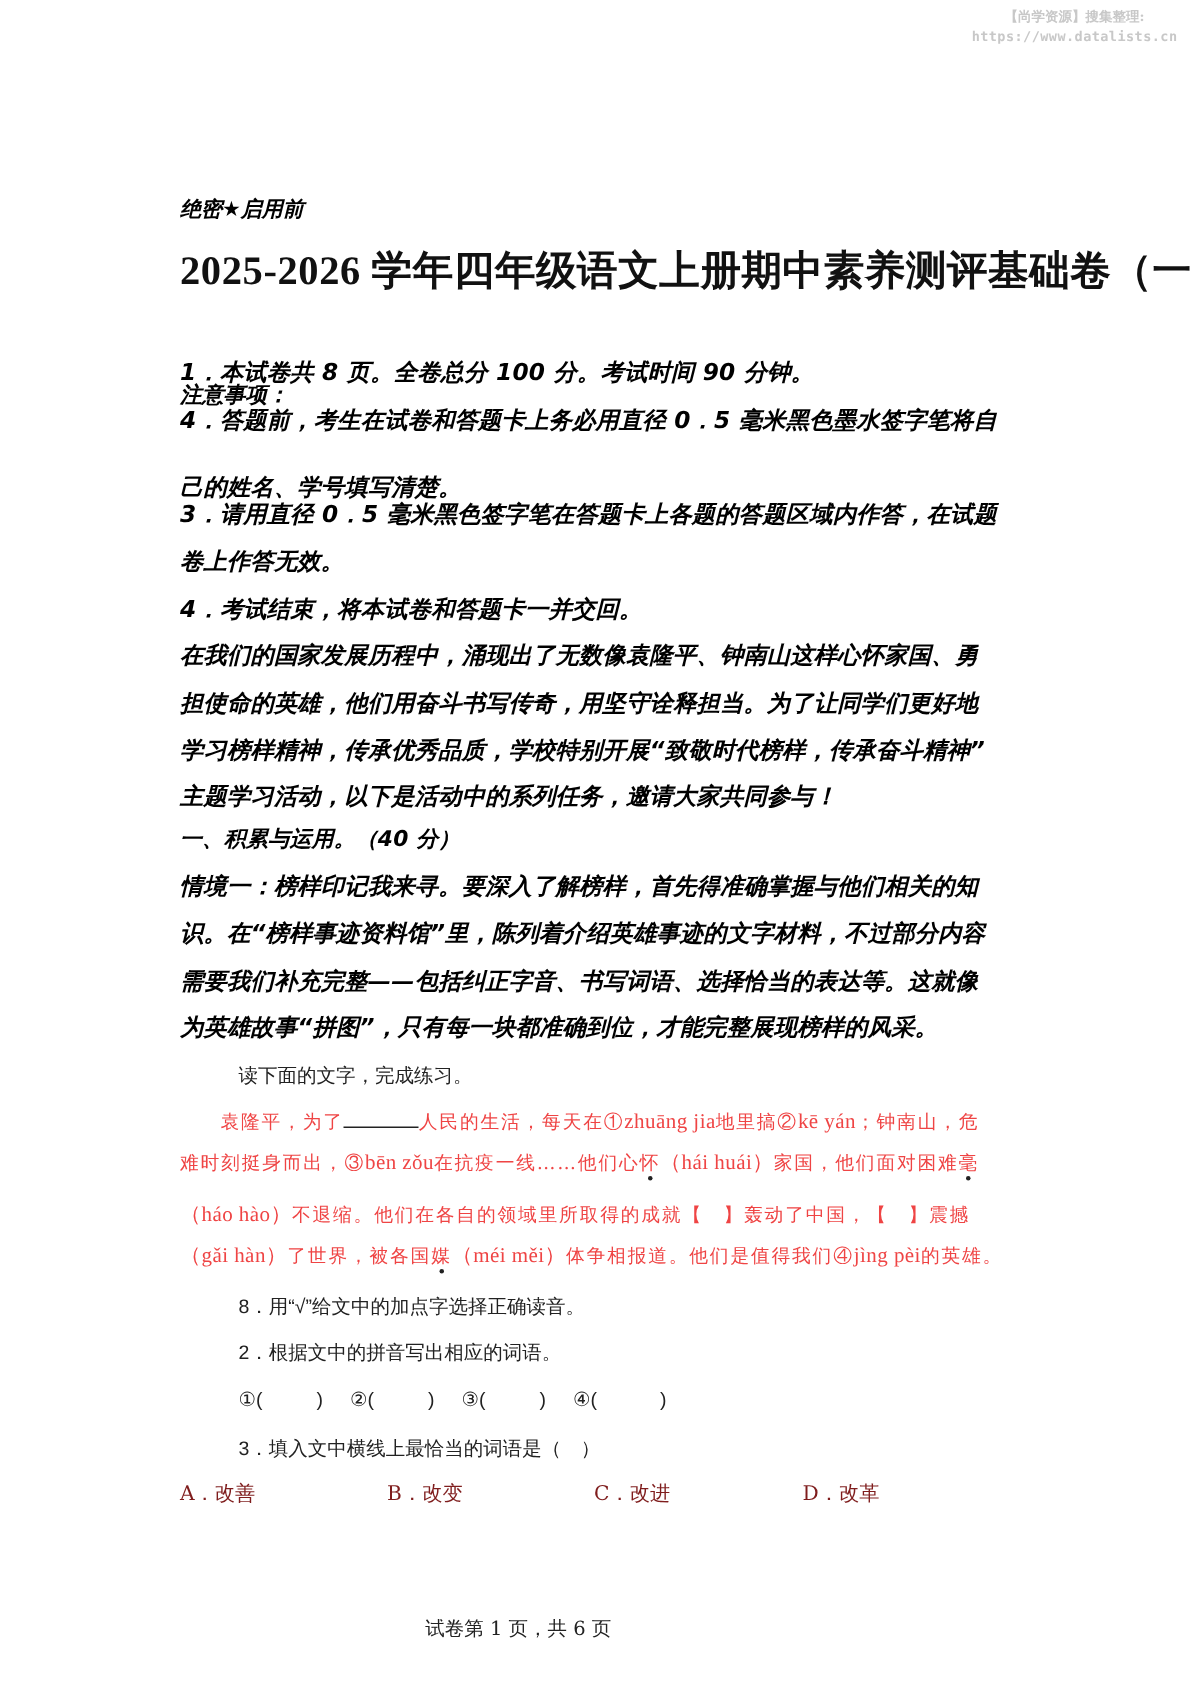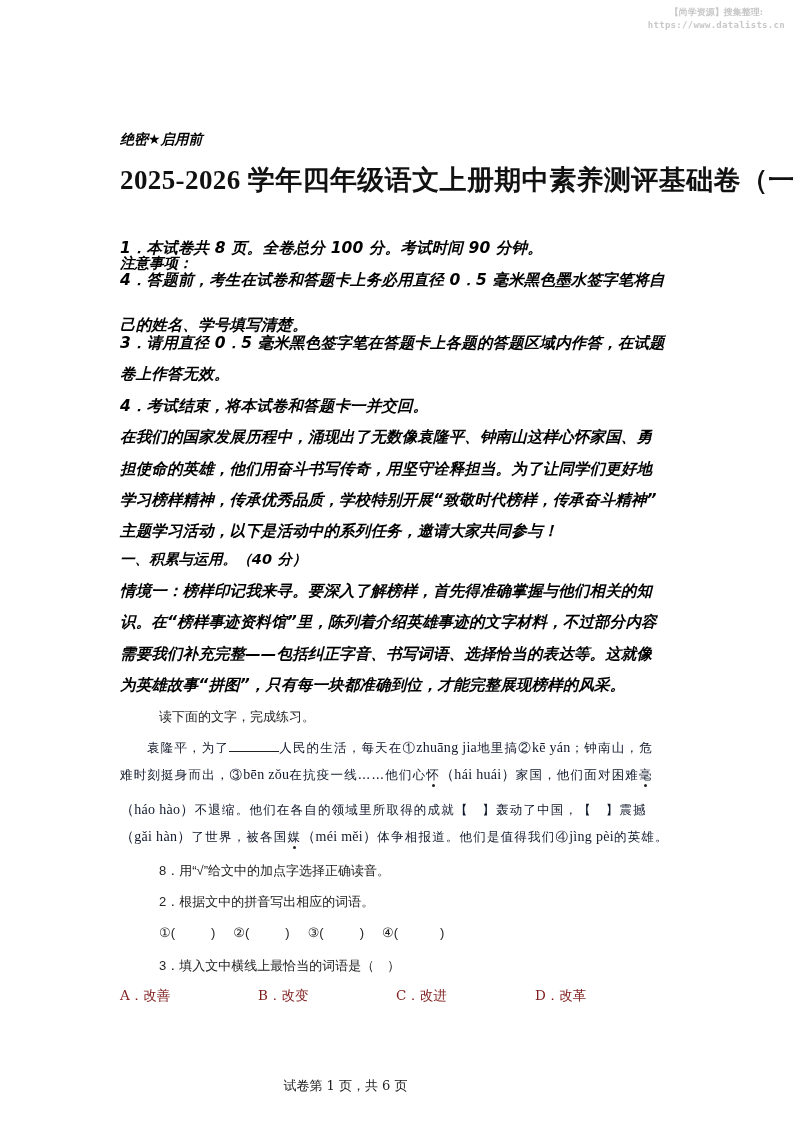--- a/index.html
+++ b/index.html
@@ -13,21 +13,21 @@
     color: #c8c8c8; font-size: 9px; line-height: 13px; font-weight: bold;
   }
   .watermark .wm-url { font-family: "DejaVu Sans Mono", "Liberation Mono", monospace; font-size: 9px; letter-spacing: 0.3px; }
   .page { position: absolute; left: 120px; top: 0; width: 560px; }
   .b { font-family: "DejaVu Sans", "Liberation Sans", sans-serif; font-weight: bold; color: #000; font-style: italic; }
   .secret { position: absolute; top: 131px; font-size: 14px; }
   .title { position: absolute; top: 162px; left: 0px; font-size: 27px; font-weight: bold; white-space: nowrap; letter-spacing: 0.4px; font-family: "Liberation Serif", "DejaVu Serif", serif; }
   .notice-h { position: absolute; top: 206px; font-size: 14.5px; margin-top: 48px; }
   .line { position: absolute; left: 0; font-size: 15.5px; white-space: nowrap; }
   .line.b { letter-spacing: 0.15px; }
-  .reading { position: absolute; left: 0; font-size: 12.5px; white-space: nowrap; color: #0f172a; font-family: "DejaVu Serif", serif; letter-spacing: 1.2px; }
+  .reading { position: absolute; left: 0; font-size: 12.5px; white-space: nowrap; color: #ef4444; font-family: "DejaVu Serif", serif; letter-spacing: 1.2px; }
   .py { font-family: "Liberation Serif", serif; font-size: 14px; letter-spacing: 0.3px; }
   .blank { display: inline-block; width: 50px; border-bottom: 1px solid #222; height: 12px; vertical-align: baseline; }
   .dot { position: relative; }
   .dot::after { content: ""; position: absolute; left: 50%; bottom: -5px; width: 3px; height: 3px; margin-left: -1.5px; border-radius: 50%; background: #222; }
   .q { position: absolute; left: 0; font-size: 13px; white-space: nowrap; color: #222; font-family: Liberation Sans, sans-serif; margin-left: 39px; }
   .opt { position: absolute; font-size: 13.5px; color: #7f1d1d; font-family: "DejaVu Serif", serif; white-space: nowrap; }
   .ans-slot { display: inline-block; margin-right: 18px; }
   .ans-slot .gap { display: inline-block; width: 36px; }
   .footer { position: absolute; top: 1077px; left: 0; width: 691px; text-align: center; font-size: 13px; color: #222; font-family: "DejaVu Serif", serif; }
 </style>

